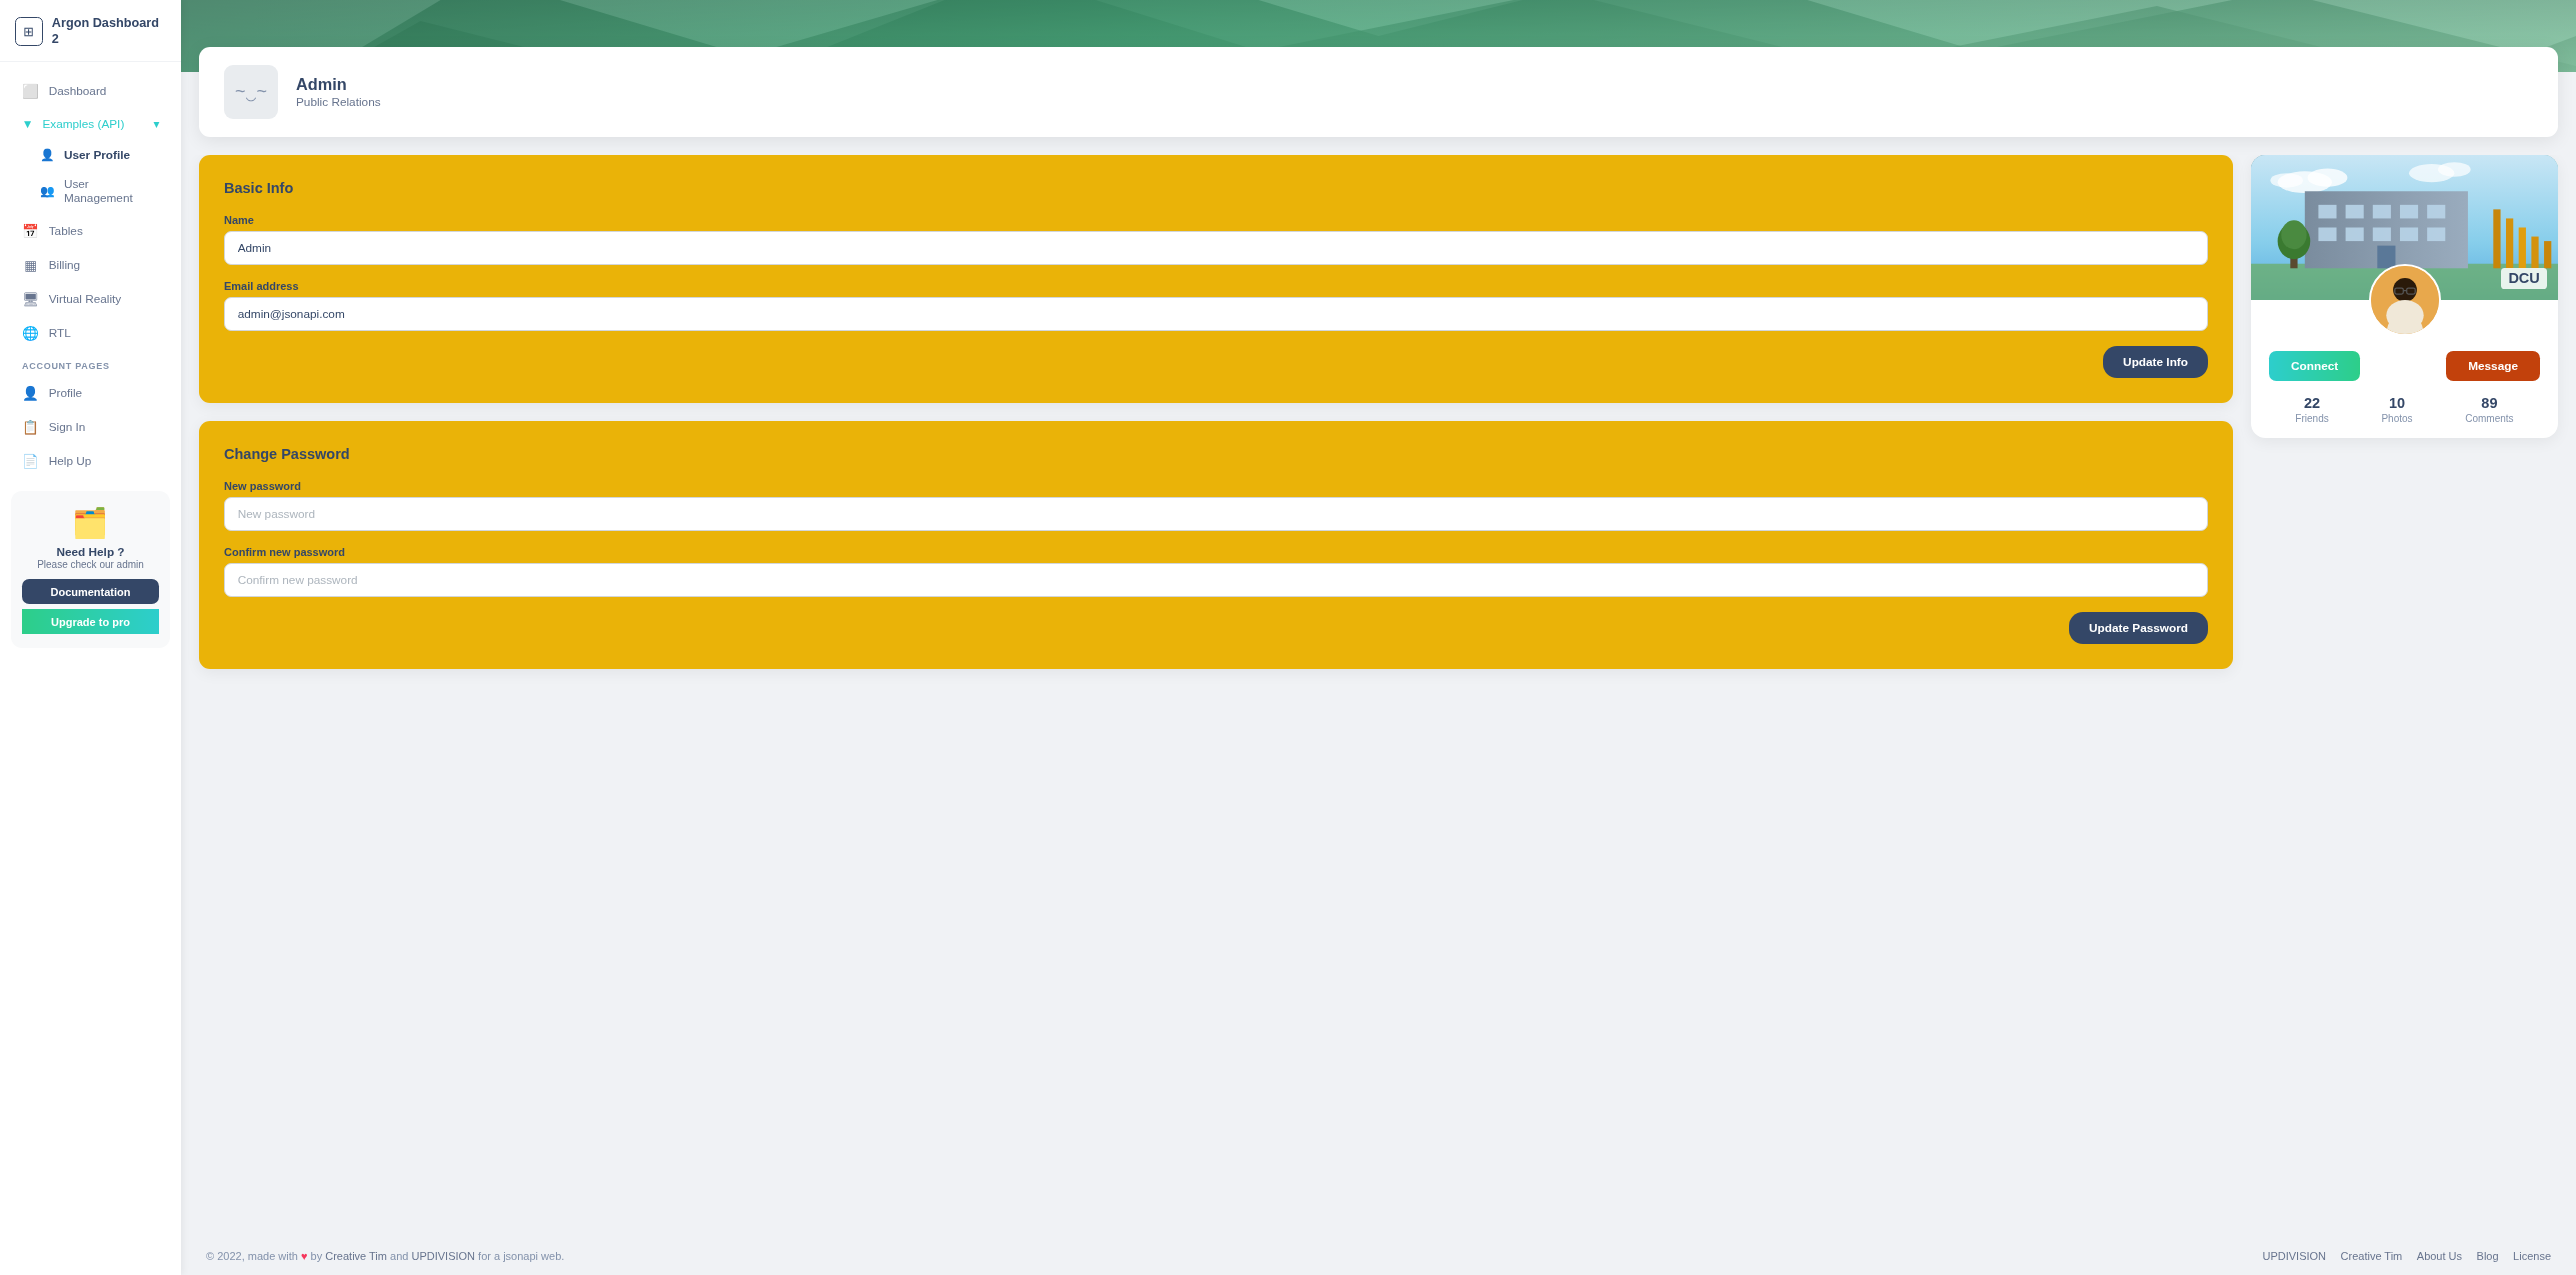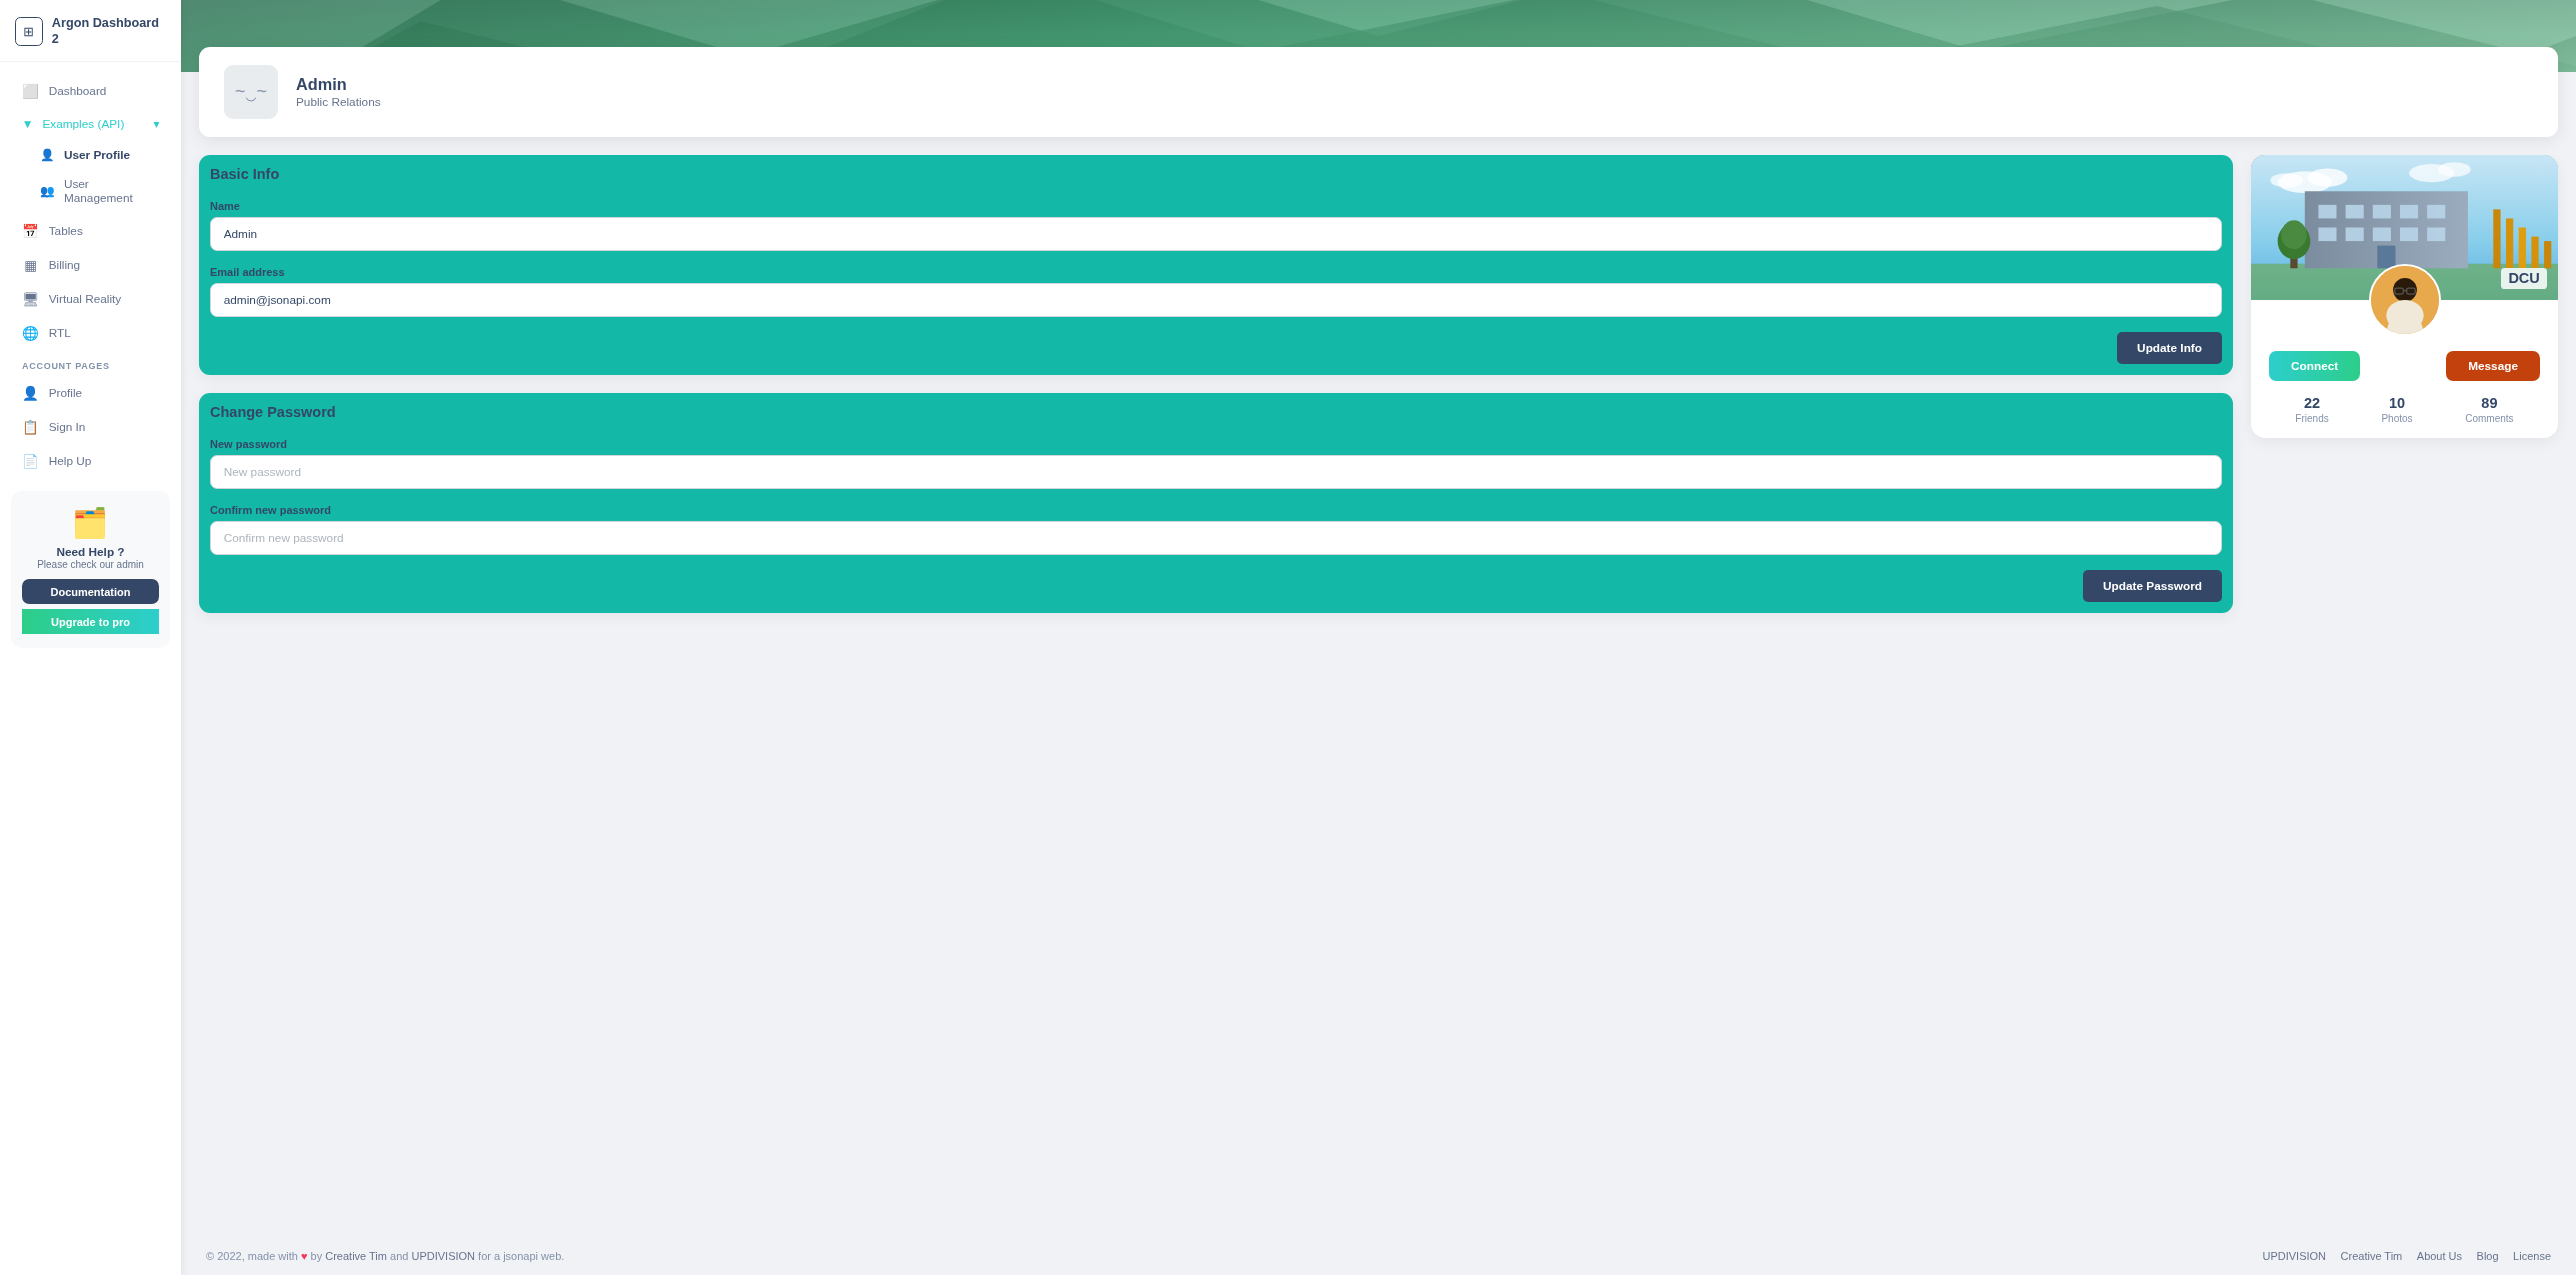--- a/index.html
+++ b/index.html
@@ -183,44 +183,44 @@
       flex-shrink: 0;
     }
     .profile-header-info .profile-name { font-size: 16.3px; font-weight: 700; color: #344767; }
     .profile-header-info .profile-role { font-size: 11.8px; color: #67748e; margin-top: 1.8px; }
 
     .left-col { flex: 1; display: flex; flex-direction: column; gap: 18px; }
     .right-col { width: 307px; min-width: 307px; margin-left: 18px; }
 
     
     .card {
-      background: #14b8a6;
+      background: #eab308;
       border-radius: 11px;
-      padding: 11px;
+      padding: 25px;
       box-shadow: 0 3.6px 14.5px rgba(0,0,0,0.06);
     }
     .card-title { font-size: 14.5px; font-weight: 700; color: #344767; margin-bottom: 18px; }
     .form-group { margin-bottom: 14.5px; }
     .form-label { font-size: 11px; font-weight: 600; color: #344767; margin-bottom: 5.4px; display: block; }
     .form-input {
       width: 100%;
       border: 0.9px solid #d2d6da;
       border-radius: 7.2px;
       padding: 9px 12.7px;
       font-size: 11.8px;
       color: #344767;
       outline: none;
       transition: border-color 0.15s;
     }
     .form-input::placeholder { color: #adb5bd; }
     .btn-dark {
       background: #344767;
       color: #fff;
       border: none;
-      border-radius: 5px;
+      border-radius: 14px;
       padding: 9px 20px;
       font-size: 11.8px;
       font-weight: 600;
       cursor: pointer;
       float: right;
     }
     .clearfix::after { content: ''; display: table; clear: both; }
 
     
     .profile-card-right {

